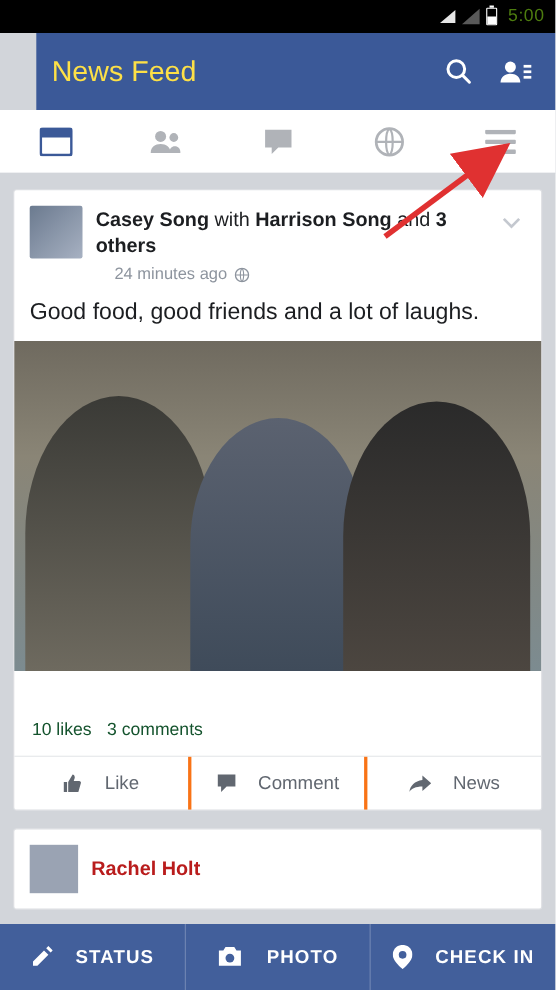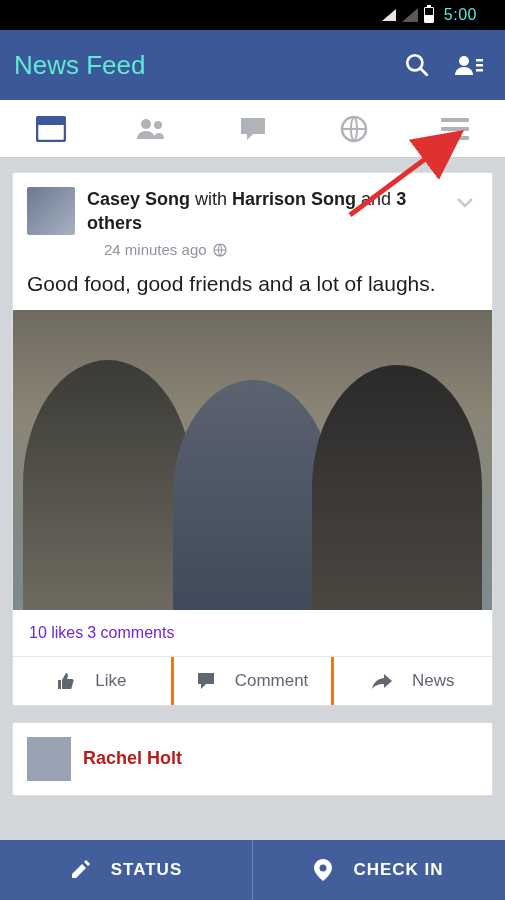--- a/index.html
+++ b/index.html
@@ -1,29 +1,29 @@
 <!DOCTYPE html>
 <html><head>
 <meta charset="utf-8">
 <style>
   * { box-sizing: border-box; margin: 0; padding: 0; }
   html, body { width: 505px; height: 900px; overflow: hidden; font-family: -apple-system, Helvetica, Arial, sans-serif; }
   body { background: #d2d5da; position: relative; }
 
   
-  .status-bar { height: 30px; background: #000; color: #5eead4; display: flex; align-items: center; justify-content: flex-end; padding: 0 28px; gap: 6px; font-size: 16px; }
+  .status-bar { height: 30px; background: #000; color: #4d7c0f; display: flex; align-items: center; justify-content: flex-end; padding: 0 10px; gap: 6px; font-size: 16px; }
   .status-bar .tri { width: 0; height: 0; border-left: 14px solid transparent; border-bottom: 12px solid #fff; opacity: .9; }
   .status-bar .tri.dim { opacity: .35; border-left-width: 16px; border-bottom-width: 14px; }
   .status-bar .batt { width: 10px; height: 16px; border: 1.5px solid #fff; border-radius: 1px; position: relative; }
   .status-bar .batt::before { content:""; position:absolute; top:-3px; left:2px; width:4px; height:2px; background:#fff;}
   .status-bar .batt::after { content:""; position:absolute; bottom:0; left:0; right:0; height:50%; background:#fff;}
   .status-bar .time { margin-left: 4px; font-weight: 400; letter-spacing: .5px;}
 
   
-  .app-bar { height: 70px; background: #3b5998; color: #5eead4; display: flex; align-items: center; padding: 0 14px; }
+  .app-bar { height: 70px; background: #3b5998; color: #fde047; display: flex; align-items: center; padding: 0 14px; margin-left: 33px; }
   .app-bar .title { font-size: 26px; font-weight: 400; flex: 1; }
   .app-bar .icon { width: 44px; height: 44px; display:flex; align-items:center; justify-content:center; margin-left: 8px; }
 
   
   .tabs { height: 58px; background: #fff; display: flex; border-bottom: 1px solid #c9cdd3; }
   .tabs .tab { flex: 1; display: flex; align-items: center; justify-content: center; }
   .tabs svg { fill: #b0b3b8; }
   .tabs .tab.active svg { fill: #3b5998; }
 
   
@@ -35,21 +35,21 @@
   .head-text .name { font-weight: 700; }
   .head-text .meta { color: #8d949e; font-size: 15px; margin-top: 4px; display:flex; align-items:center; gap:6px;margin-left:17px;}
   .chev { color:#c4c8cf; font-size: 22px; padding: 2px 4px; }
   .post-text { padding: 4px 14px 14px; font-size: 21px; color: #1c1e21; }
   .post-image { width: 100%; height: 300px; background: linear-gradient(180deg,#6f6a5f 0%, #8a8576 35%, #7c8b90 100%); position:relative; overflow:hidden;}
   
   .post-image .p1,.post-image .p2,.post-image .p3{position:absolute;bottom:0;border-radius:50% 50% 0 0;}
   .post-image .p1{left:10px;width:170px;height:250px;background:linear-gradient(180deg,#3a3a36,#6e6a5f);}
   .post-image .p2{left:160px;width:160px;height:230px;background:linear-gradient(180deg,#5b6270,#3f4b5a);}
   .post-image .p3{right:10px;width:170px;height:245px;background:linear-gradient(180deg,#2a2a2a,#4c4640);}
-  .stats { padding: 14px 16px; color: #6d28d9; font-size: 16px; display:flex; gap:4px;}
+  .stats { padding: 14px 16px; color: #14532d; font-size: 16px; display:flex; gap:14px;margin-top:31px;}
   .actions { display: flex; border-top: 1px solid #e4e6e9; }
   .actions .act { flex: 1; text-align: center; padding: 14px 0; color: #616770; font-size: 17px; display:flex; align-items:center; justify-content:center; gap:20px;}
   .actions .act + .act { border-left: 3px solid #f97316; }
 
   .card2 { background:#fff; border:1px solid #dcdee2; border-radius:3px; padding:14px; }
   .card2 .row { display:flex; align-items:center; gap:12px;}
   .card2 .av2 { width:44px;height:44px;background:#9aa3b3;}
   .card2 .nm { font-weight:700; font-size:18px; color:#b91c1c;}
 
   
@@ -187,20 +187,27 @@
 </div>
 
 <div class="bottom-bar">
   <div class="bact">
     <svg width="20" height="20" viewBox="0 0 20 20" fill="#fff">
         <path d="M2 14l10-10 4 4-10 10H2zM14 2l2-2 4 4-2 2z"></path>
       </svg>
     <span>STATUS</span>
   </div>
   <div class="bact">
+    <svg width="24" height="20" viewBox="0 0 24 20" fill="#fff">
+        <path d="M2 4h4l2-3h8l2 3h4v14H2z"></path>
+        <circle cx="12" cy="11" r="4" fill="rgba(59,89,152,.96)"></circle>
+      </svg>
+    <span>PHOTO</span>
+  </div>
+  <div class="bact">
     <svg width="18" height="22" viewBox="0 0 18 22" fill="#fff">
         <path d="M9 0C4 0 0 4 0 9c0 6 9 13 9 13s9-7 9-13c0-5-4-9-9-9z"></path>
         <circle cx="9" cy="9" r="3.5" fill="rgba(59,89,152,.96)"></circle>
       </svg>
     <span>CHECK IN</span>
   </div>
 </div>
 
 <svg class="arrow-overlay" style="left:330px; top:115px;" width="160" height="120">
   <defs>

